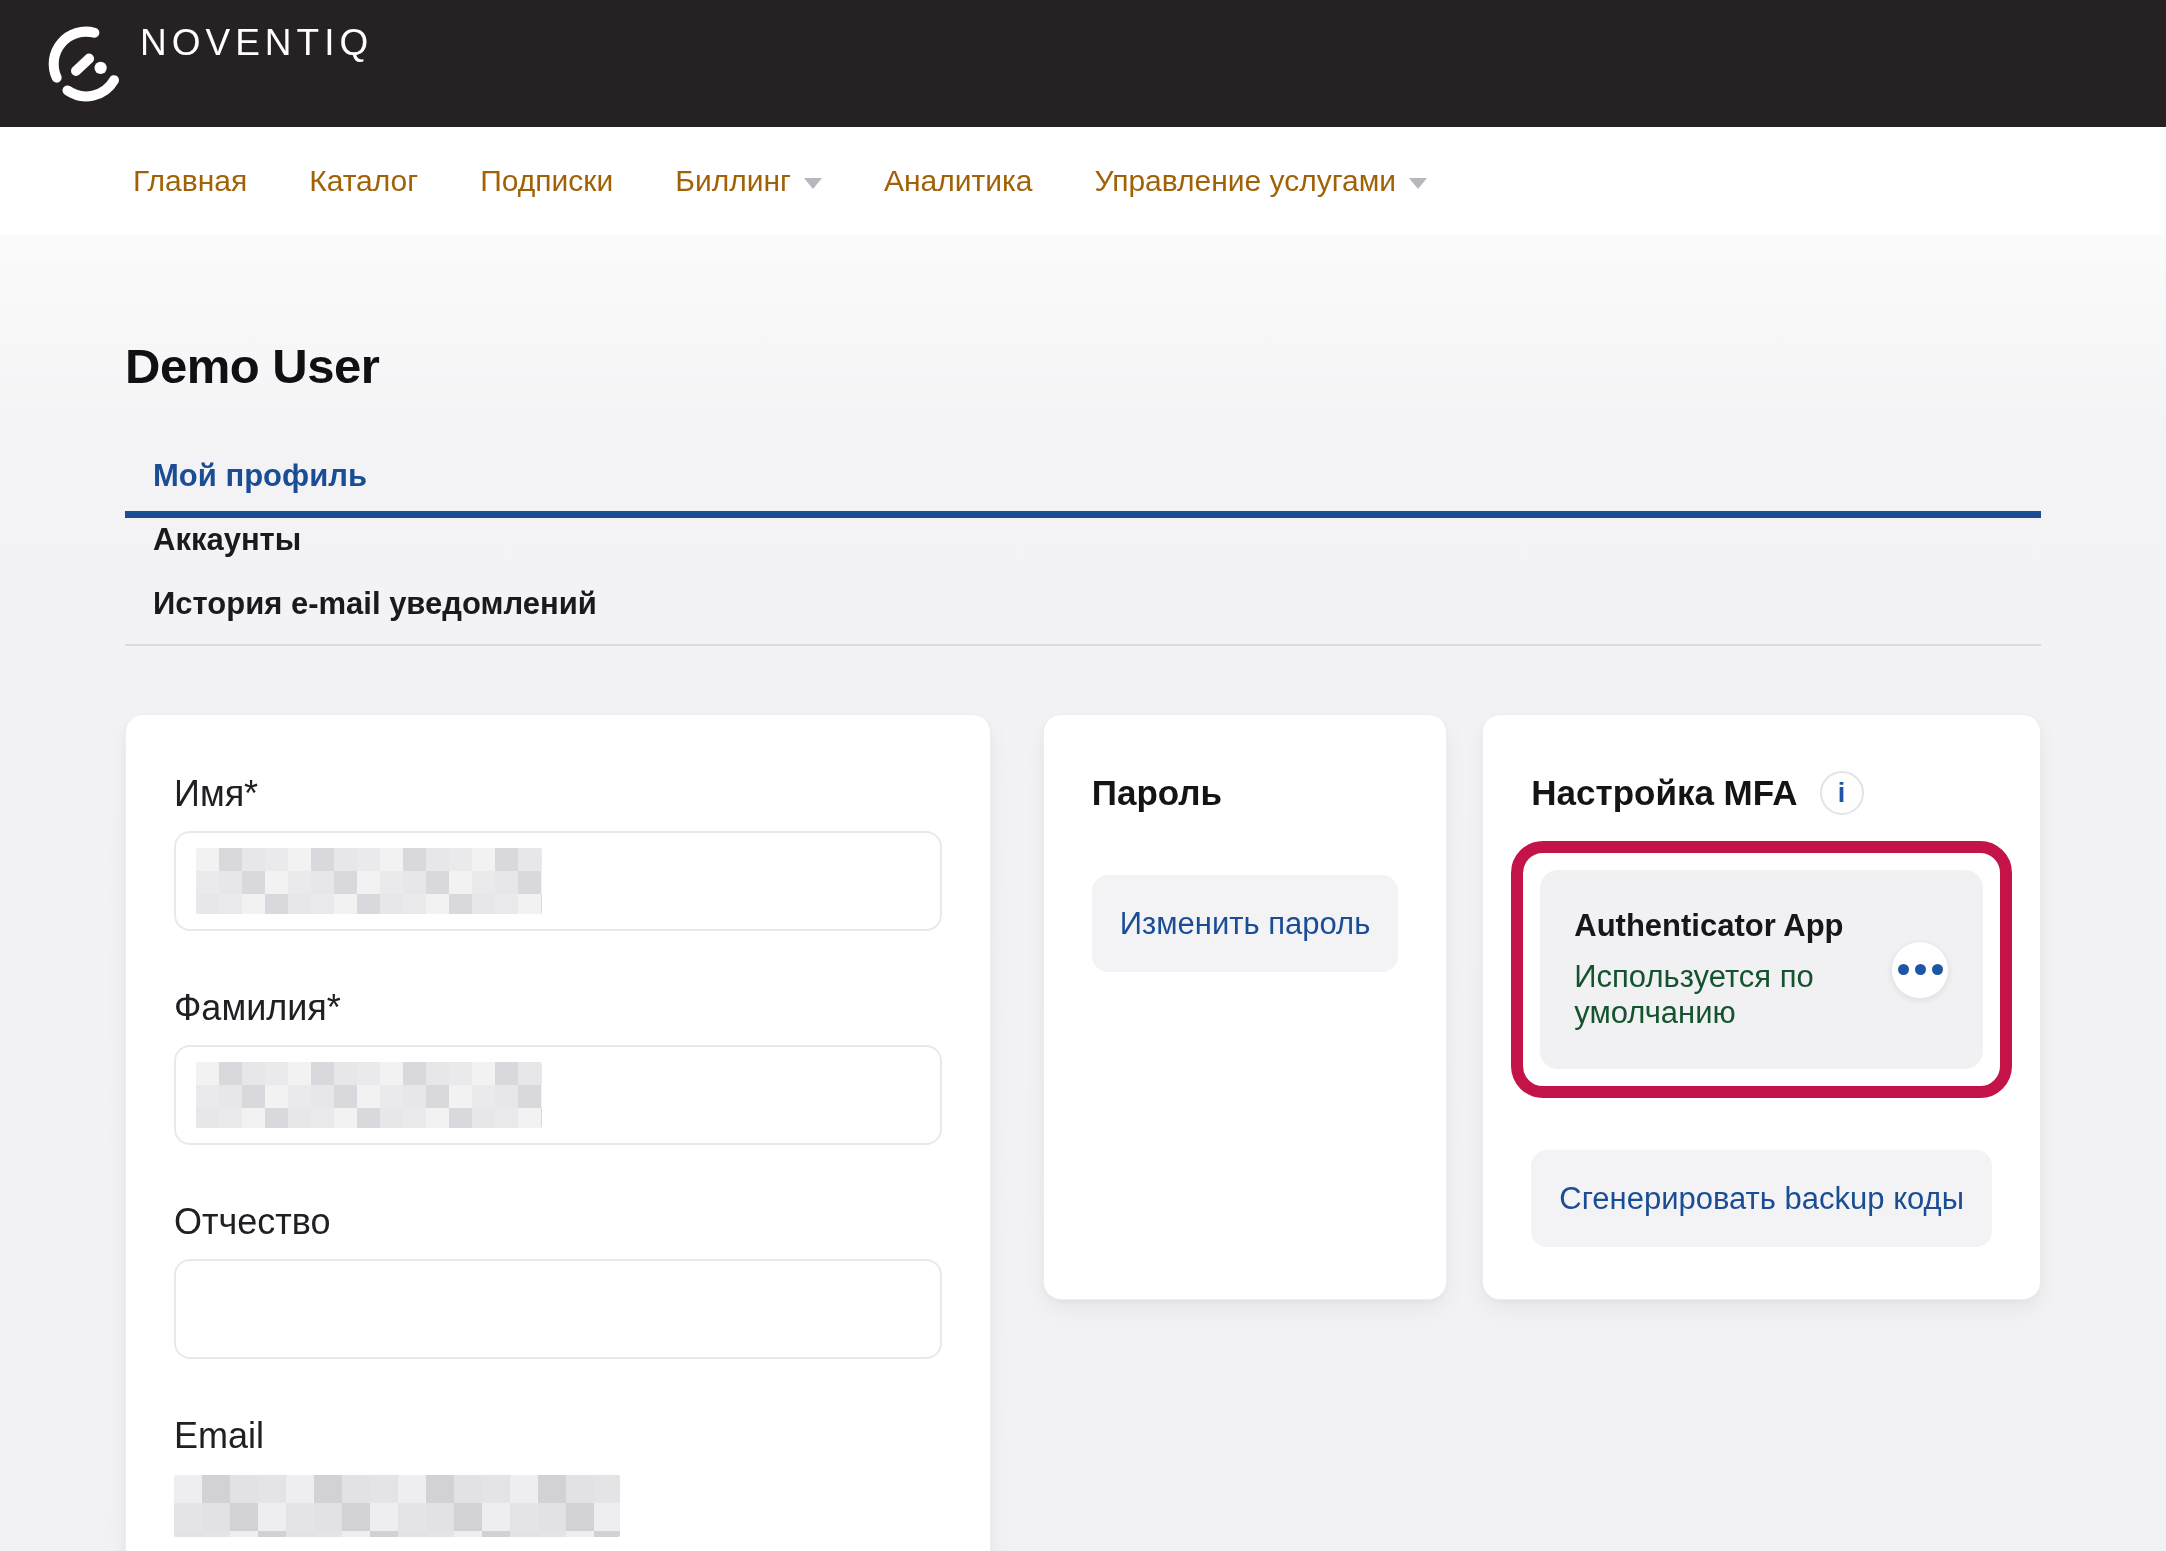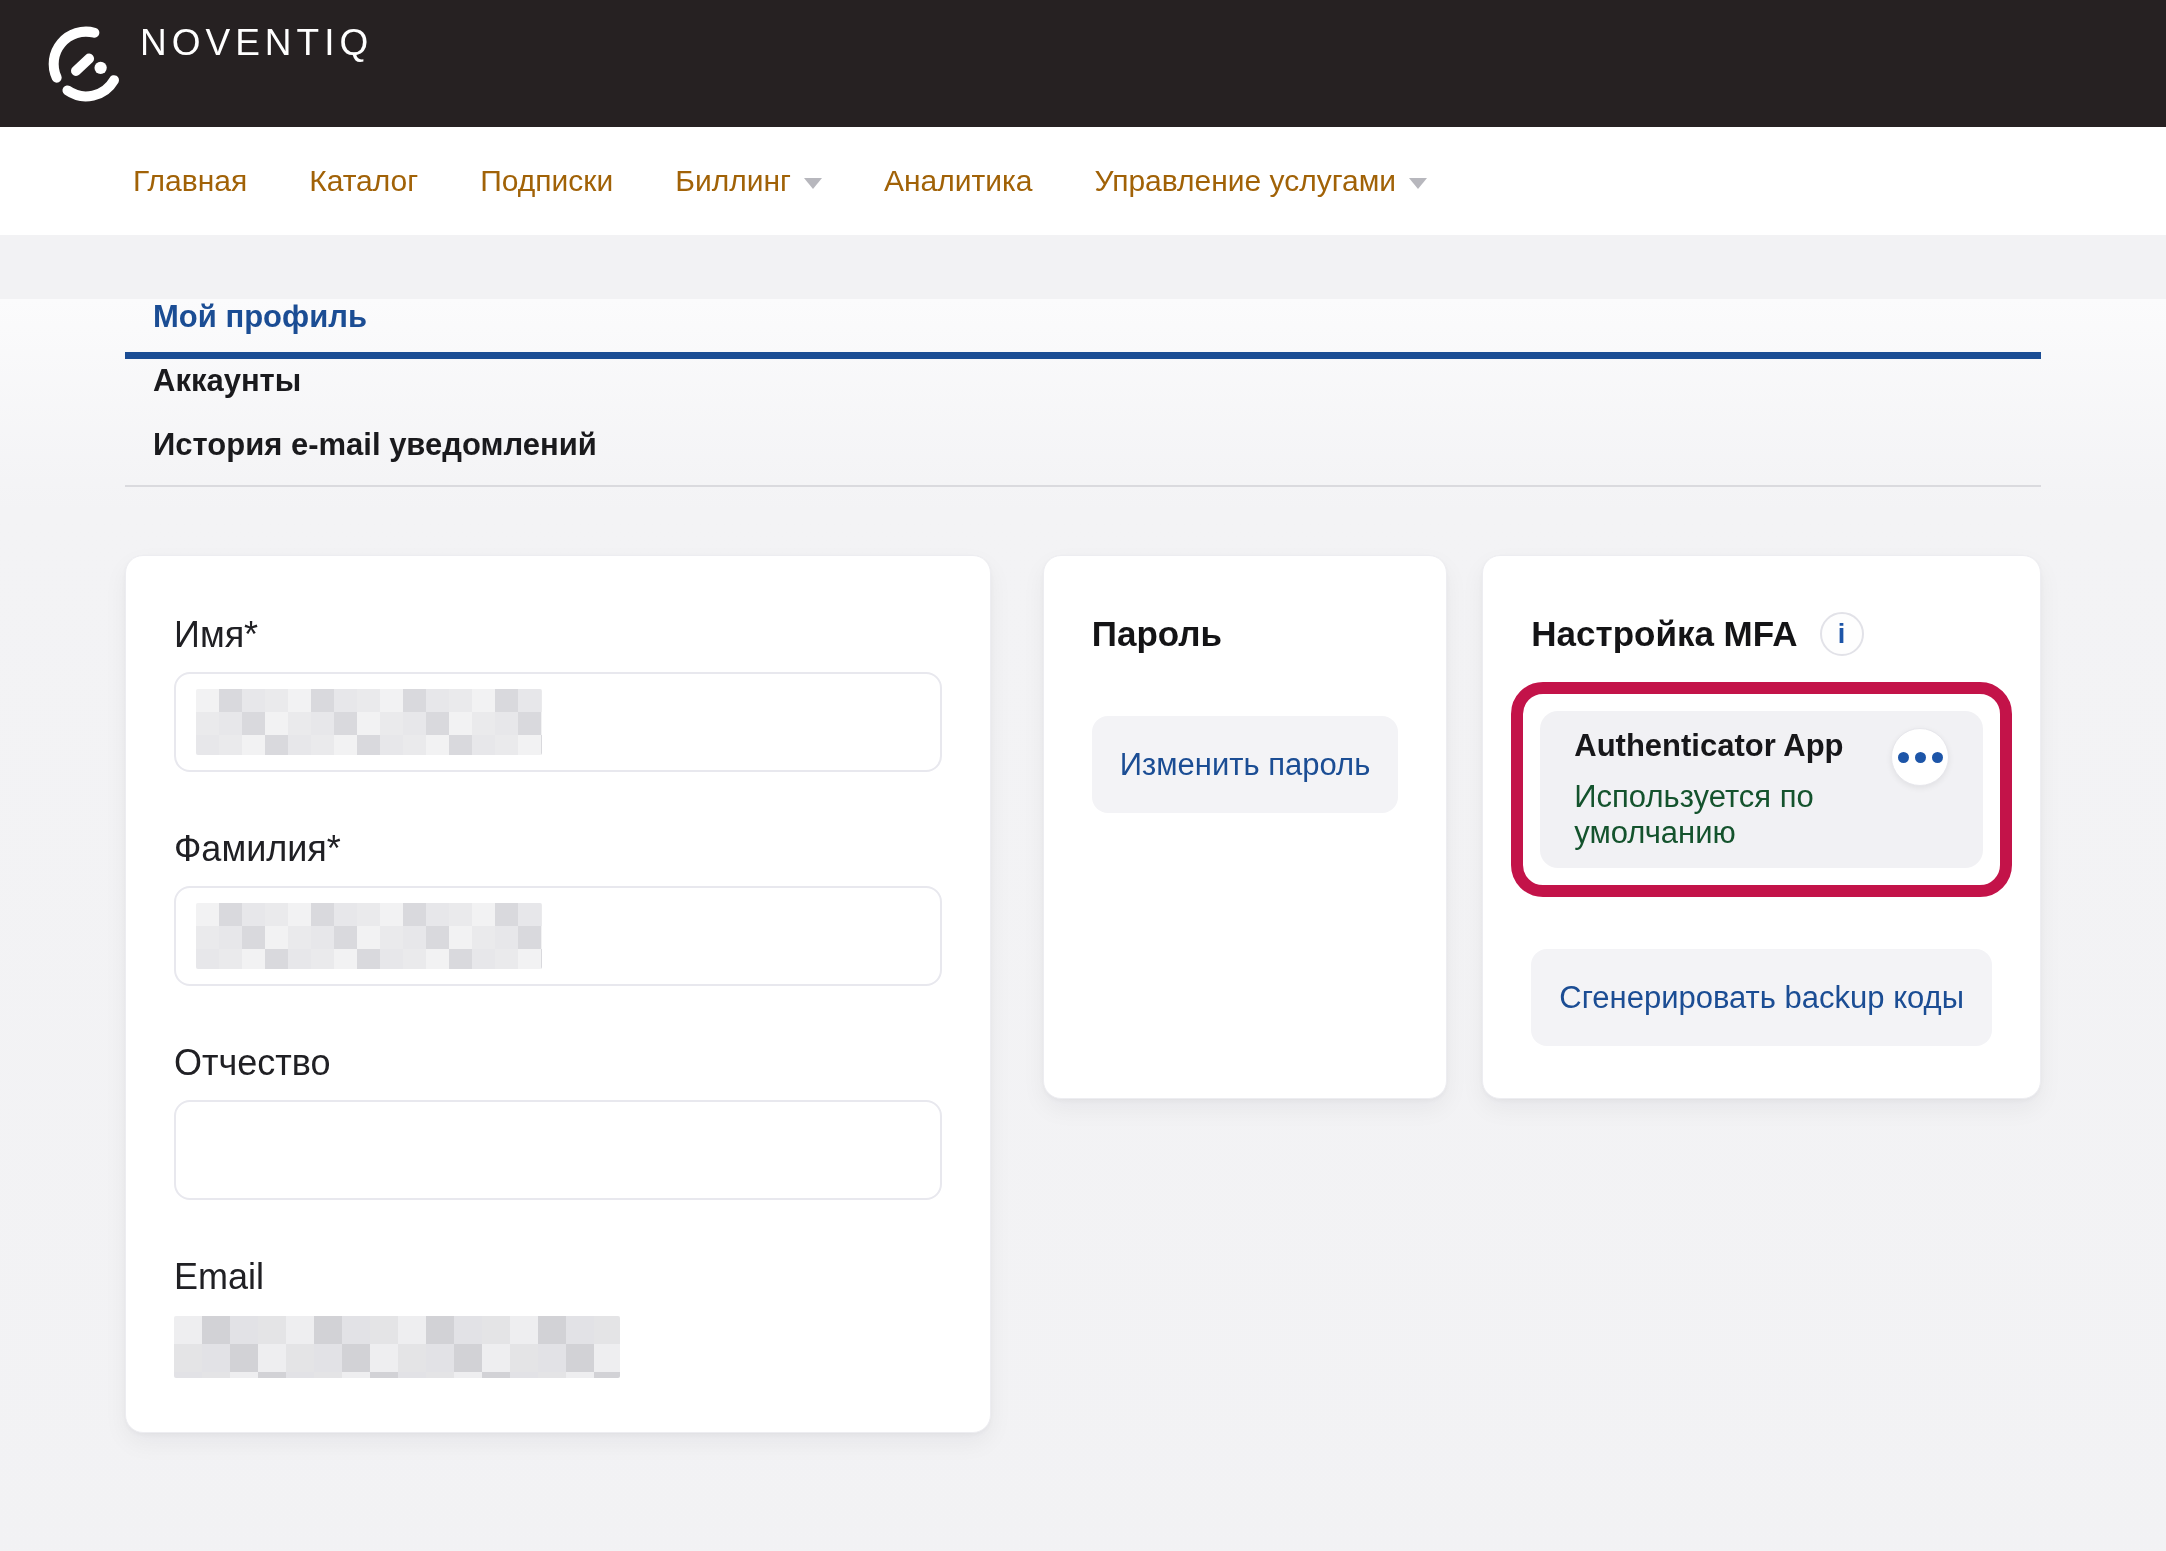--- a/index.html
+++ b/index.html
@@ -114,22 +114,22 @@
     width:44px; height:44px; border-radius:50%;
     border:2px solid #e2e2e8; background:#fefefe;
     display:flex; align-items:center; justify-content:center;
     color:#1d55a8; font-size:27px; font-weight:700; cursor:pointer;
   }
   .highlight {
     margin:26px -20px 0; padding:17px;
     border:12px solid #c31349; border-radius:32px;
   }
   .method-item {
-    background:#f1f1f4; border-radius:18px; padding:17px 34px;
-    display:flex; justify-content:space-between;
+    background:#f1f1f4; border-radius:18px; padding:38px 34px;
+    display:flex; align-items:center; justify-content:space-between;
   }
   .method-name { font-size:31px; font-weight:700; color:#17171a; }
   .method-status { margin-top:15px; font-size:31px; color:#14532d; }
   .menu-btn {
     width:58px; height:58px; border-radius:50%;
     background:#fff; border:1px solid #e7e7ec;
     box-shadow:0 2px 6px rgba(0,0,0,.07);
     display:flex; align-items:center; justify-content:center; gap:6px;
     cursor:pointer; flex:0 0 auto;
   }
@@ -170,20 +170,21 @@
   <div class="nav-item">
     <span>Аналитика</span>
   </div>
   <div class="nav-item">
     <span>Управление услугами</span>
     <span class="caret"></span>
   </div>
 </nav>
 
 <main class="content">
+  <h1 class="page-title">Demo User</h1>
 
   <div class="tabs">
     <div class="tab active">Мой профиль</div>
     <div class="tab">Аккаунты</div>
     <div class="tab">История e-mail уведомлений</div>
   </div>
 
   <div class="columns">
 
     <section class="card profile-card">

